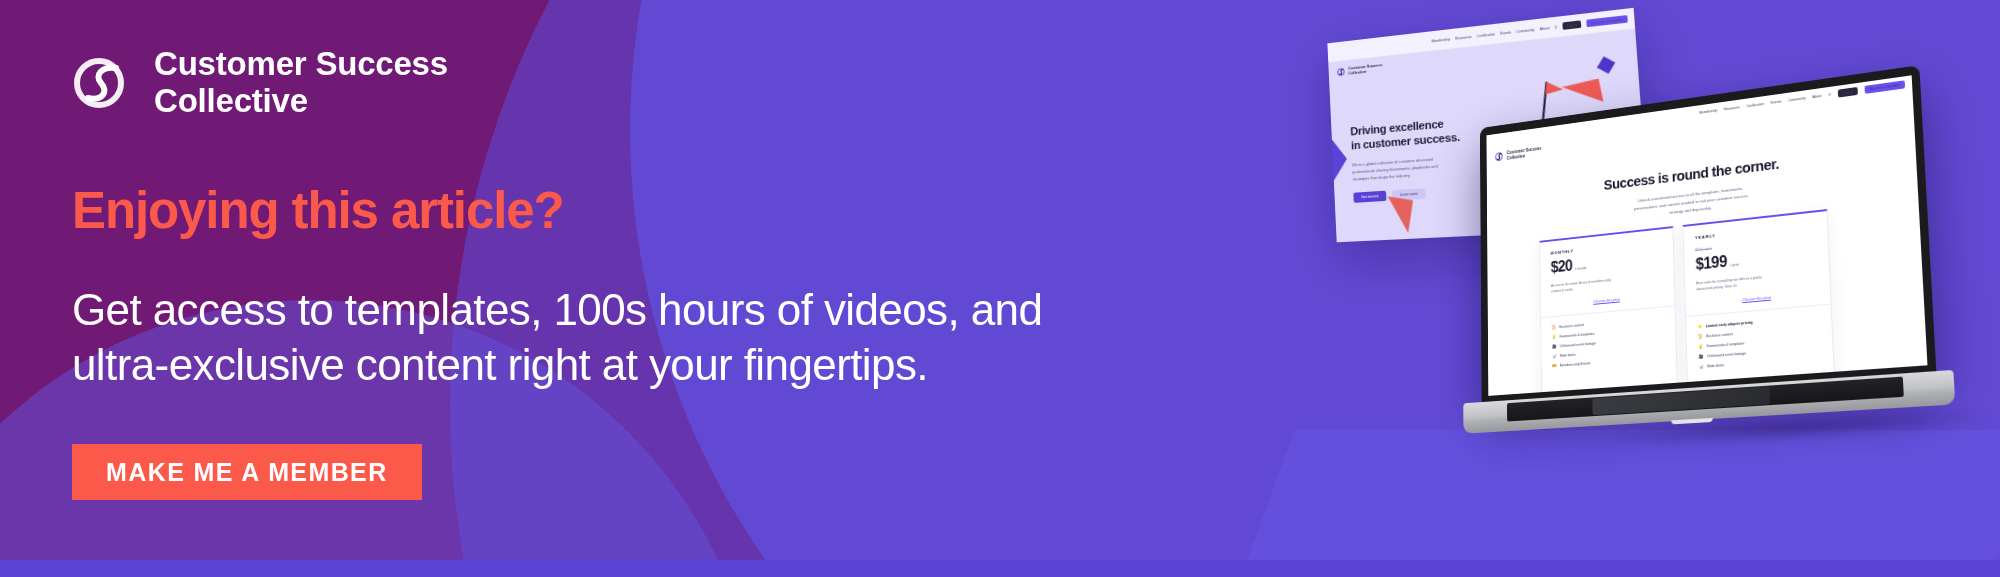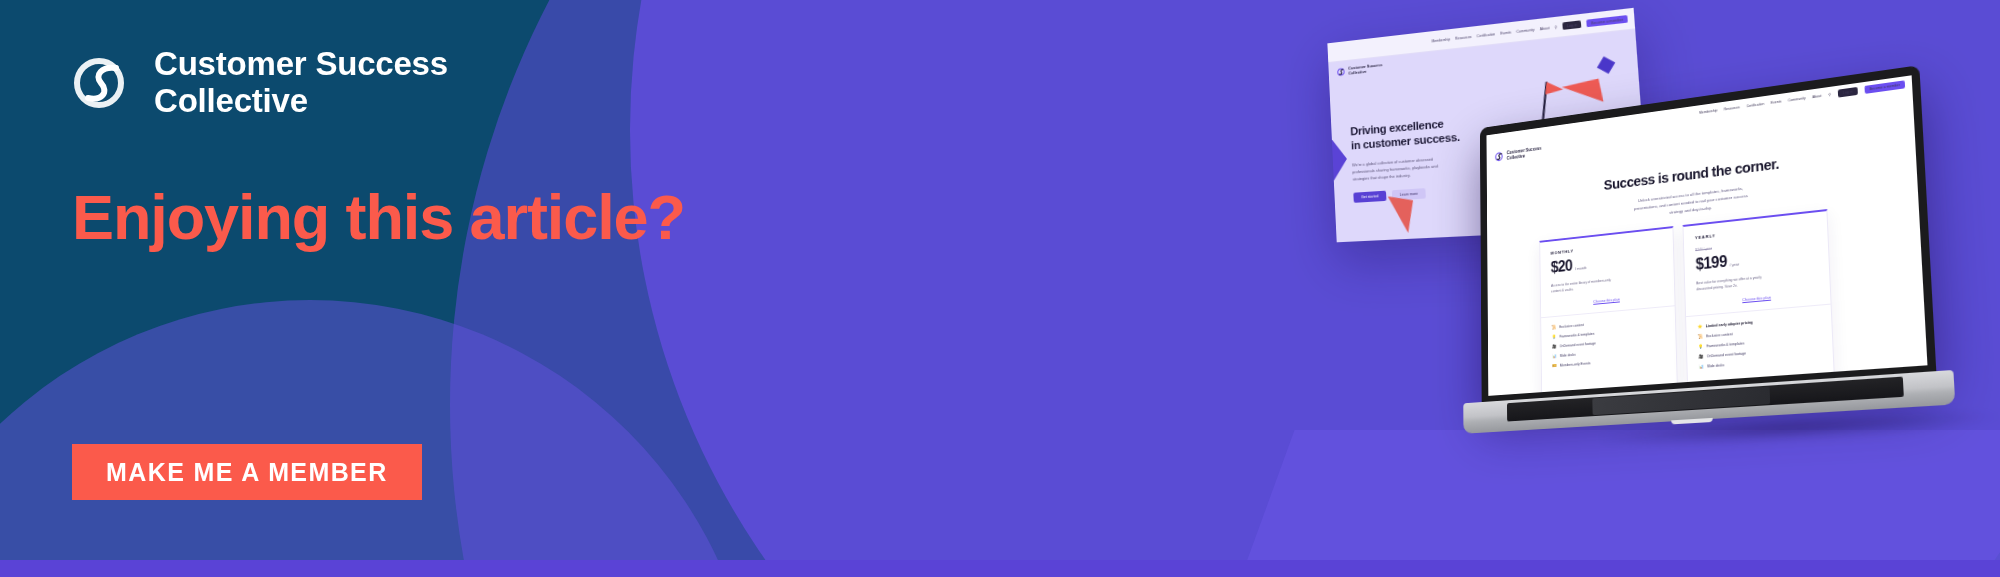--- a/index.html
+++ b/index.html
@@ -5,21 +5,21 @@
   * { margin:0; padding:0; box-sizing:border-box; }
   html,body { width:2000px; height:577px; overflow:hidden; }
   body {
     font-family:"Liberation Sans", sans-serif;
     background:#5a43d6;
   }
 
   .banner {
     position:relative;
     width:2000px; height:560px;
-    background:#0c4a6e;
+    background:#701a75;
     overflow:hidden;
     text-decoration:underline;
   }
 
   
   .arc-a {
     position:absolute;
     width:1500px; height:1500px;
     border-radius:50%;
     left:630px; top:-620px;
@@ -74,21 +74,21 @@
     font-weight:bold;
     line-height:1.12;
     letter-spacing:-.2px;
     white-space:pre-line;
   }
 
   .headline {
     position:absolute;
     left:0; top:181px;
     color:#fb5a4b;
-    font-size:63px;
+    font-size:51px;
     font-weight:bold;
     letter-spacing:-1.1px;
   }
 
   .subcopy {
     position:absolute;
     left:0; top:282px;
     color:#ffffff;
     font-size:44px;
     font-weight:normal;
@@ -313,20 +313,22 @@
           <circle cx="27" cy="30" r="22" fill="none" stroke="#ffffff" stroke-width="6" opacity=".92"></circle>
           <path d="M44 15 C30 13, 22 22, 29 30 C37 39, 30 48, 16 45" fill="none" stroke="#ffffff" stroke-width="6" stroke-linecap="round"></path>
         </svg>
       </span>
       <span class="logo-text">Customer Success
 Collective</span>
     </div>
 
     <div class="headline">Enjoying this article?</div>
 
+    <div class="subcopy">Get access to templates, 100s hours of videos, and
+ultra-exclusive content right at your fingertips.</div>
 
     <button class="cta">MAKE ME A MEMBER</button>
   </div>
 
   <div class="artwork">
 
     <div class="back-screen">
       <div class="bs-topbar">
         <div class="bs-nav">
           <span>Membership</span>

